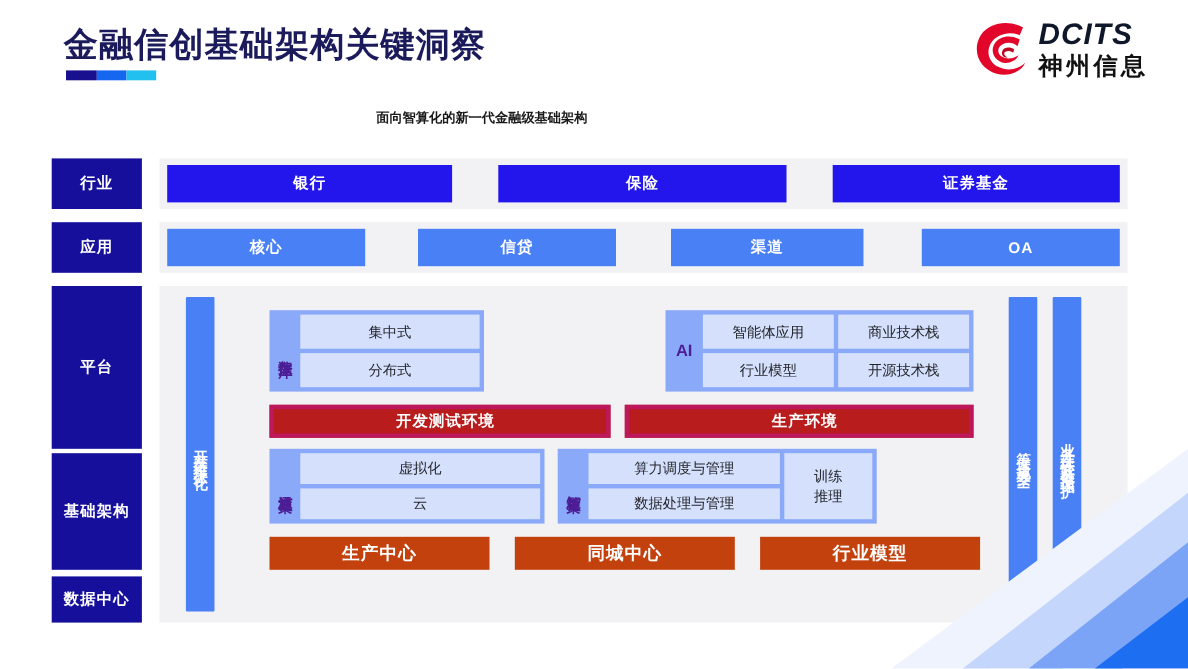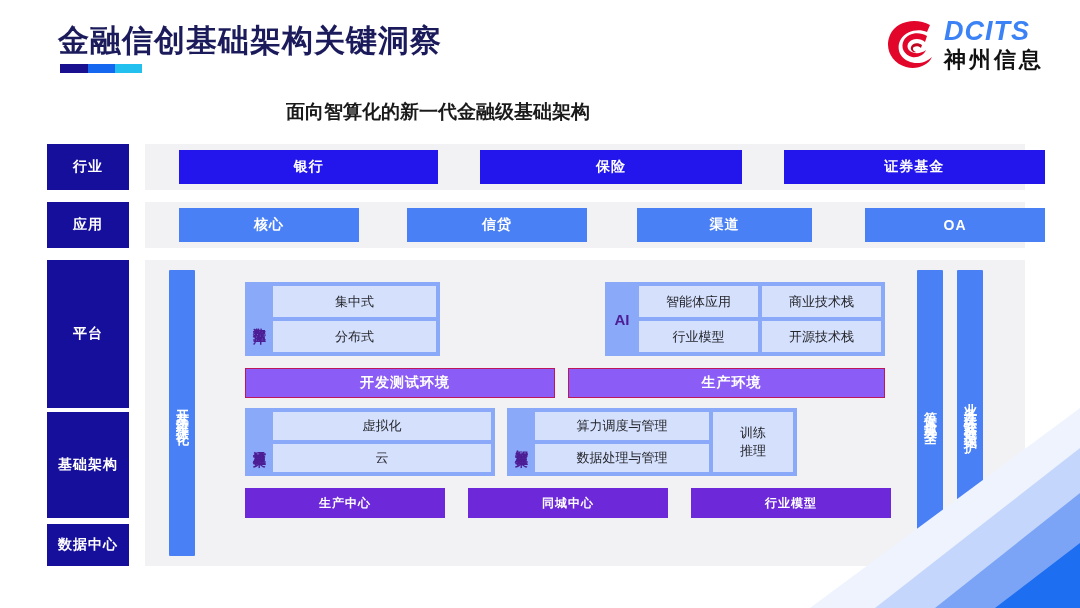--- a/index.html
+++ b/index.html
@@ -25,26 +25,26 @@
   .title-underline { position:absolute; left:60px; top:64px; width:82px; height:9px; display:flex; }
   .title-underline i { display:block; height:100%; }
   .tu1 { width:34%; background:#19108f; }
   .tu2 { width:33%; background:#1667f0; }
   .tu3 { width:33%; background:#22c0ee; }
 
   
   .logo { position:absolute; right:36px; top:18px; display:flex; align-items:center; gap:8px; }
   .logo-mark { width:50px; height:52px; flex:0 0 auto; }
   .logo-text { display:flex; flex-direction:column; line-height:1; }
-  .logo-en { font-size:27px; font-weight:bold; font-style:italic; color:#3b82f6; letter-spacing:1px; }
+  .logo-en { font-size:27px; font-weight:bold; font-style:italic; color:#0f172a; letter-spacing:1px; }
   .logo-cn { font-size:22px; font-weight:bold; color:#111111; letter-spacing:3px; margin-top:4px; }
 
   .subtitle {
     position:absolute; left:0; top:99px; width:876px;
-    text-align:center; font-size:19px; font-weight:bold; color:#1a1a1a;
+    text-align:center; font-size:12px; font-weight:bold; color:#1a1a1a;
   }
 
   
   .diagram { position:absolute; left:0; top:140px; width:1080px; height:430px; }
 
   
   .rail { position:absolute; left:47px; top:0; width:82px; }
   .rail-item {
     background:#160f9b; color:#ffffff;
     display:flex; align-items:center; justify-content:center;
@@ -56,21 +56,21 @@
   .rail-platform { position:absolute; top:120px; height:148px; }
   .rail-infra    { position:absolute; top:272px; height:106px; }
   .rail-dc       { position:absolute; top:384px; height:42px; }
 
   
   .panel { position:absolute; background:#f2f2f4; }
   .panel-industry { left:145px; top:4px;   width:880px; height:46px; }
   .panel-app      { left:145px; top:62px;  width:880px; height:46px; }
   .panel-main     { left:145px; top:120px; width:880px; height:306px; }
 
-  .row { position:absolute; display:flex; align-items:center;margin-left:27px; }
+  .row { position:absolute; display:flex; align-items:center; }
 
   
   .industry-row { left:7px; top:6px; width:866px; height:34px; gap:0; }
   .chip-industry {
     background:#2316ec; color:#ffffff; height:34px;
     display:flex; align-items:center; justify-content:center;
     font-size:14px; font-weight:bold; letter-spacing:1px;
   }
   
   .app-row { left:7px; top:6px; width:866px; height:34px; }
@@ -111,46 +111,46 @@
   }
 
   .g-db   { left:100px; top:22px;  width:195px; height:74px; }
   .g-da   { left:280px; top:22px;  width:160px; height:74px; }
   .g-ai   { left:460px; top:22px;  width:280px; height:74px; }
   .g-ai .group-label { font-size:15px; writing-mode:horizontal-tb; width:26px; letter-spacing:0; }
   .ai-grid { display:grid; grid-template-columns:1fr 1fr; grid-template-rows:1fr 1fr; gap:4px; flex:1 1 auto; }
 
   
   .envbar {
-    position:absolute; background:#8b5cf6; color:#ffffff;
+    position:absolute; background:#b91c1c; color:#ffffff;
     display:flex; align-items:center; justify-content:center;
     font-size:14px; font-weight:bold; letter-spacing:1px;
-    border:1px solid #be185d;
+    border:4px solid #be185d;
     padding-left:10px;
   }
   .env-dev  { left:100px; top:108px; width:310px; height:30px; }
   .env-prod { left:423px; top:108px; width:317px; height:30px; }
 
   
   .g-general { left:100px; top:148px; width:250px; height:68px; }
   .g-intel   { left:362px; top:148px; width:290px; height:68px; background:#8aa9f8; }
   .intel-inner { display:flex; gap:4px; flex:1 1 auto; }
   .intel-stack { display:flex; flex-direction:column; gap:4px; flex:1 1 auto; }
   .cell-wide { background:#d5e1fc; color:#24252b; font-size:13px; display:flex; align-items:center; justify-content:center; flex:1 1 0; }
   .cell-train {
     background:#d5e1fc; color:#24252b; font-size:13px; width:80px;
     display:flex; flex-direction:column; align-items:center; justify-content:center;
     line-height:1.35; flex:0 0 auto;
   }
 
   
   .dcbar {
-    position:absolute; background:#6d28d9; color:#ffffff;
-    display:flex; align-items:center; justify-content:center;
-    font-size:12px; font-weight:bold; letter-spacing:1px;
+    position:absolute; background:#c2410c; color:#ffffff;
+    display:flex; align-items:center; justify-content:center;
+    font-size:16px; font-weight:bold; letter-spacing:1px;
   }
   .dc-1 { left:100px; top:228px; width:200px; height:30px; }
   .dc-2 { left:323px; top:228px; width:200px; height:30px; }
   .dc-3 { left:546px; top:228px; width:200px; height:30px; }
 </style>
 </head>
 <body>
 
 <div class="header">
   <div class="title">金融信创基础架构关键洞察</div>

